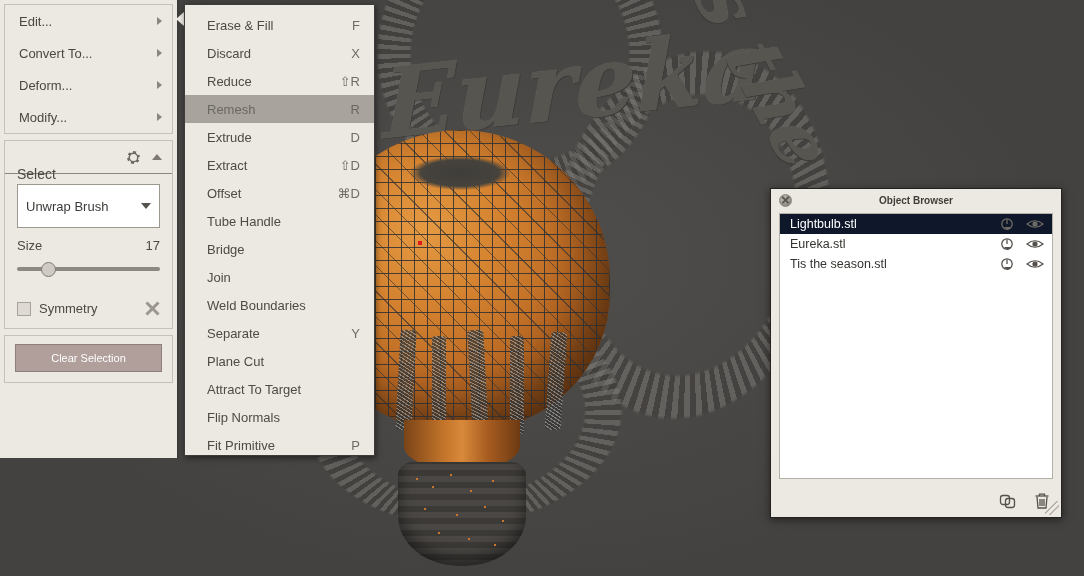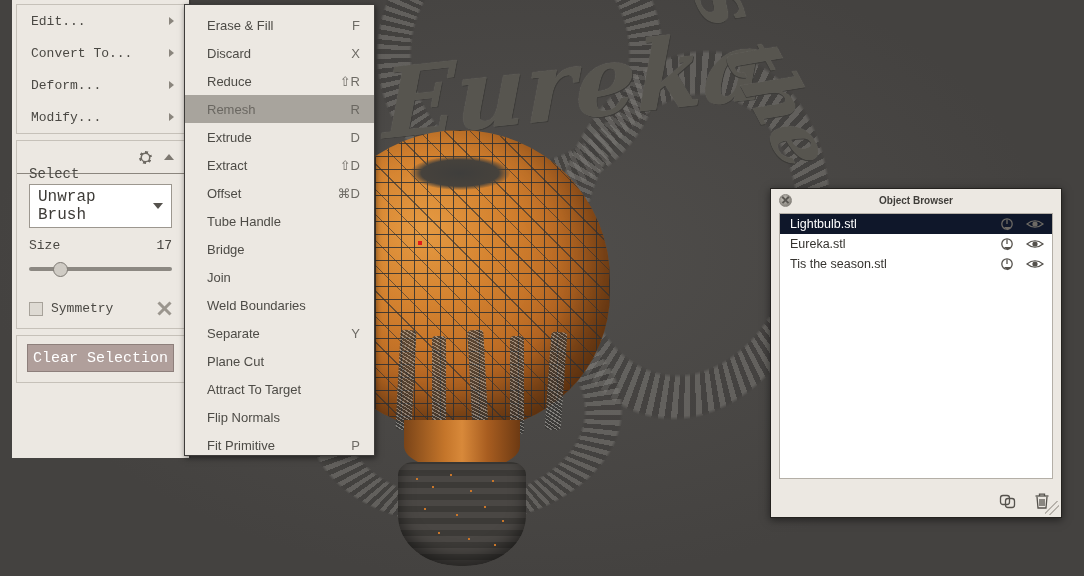--- a/index.html
+++ b/index.html
@@ -98,27 +98,26 @@
   }
   .sel-dot {
     position: absolute;
     width: 4px; height: 4px;
     background: #e01b1b;
   }
 
   
   #left-col {
     position: absolute;
-    left: 12px; top: 0;
+    left: 0; top: 0;
     width: 179px; height: 458px;
     background: #ece8e2;
     border-right: 2px solid #3e3c3a;
     box-sizing: border-box;
     padding: 4px 4px 6px 4px;
-    font-family: Liberation Mono, monospace;
   }
   .group {
     background: #ece8e2;
     border: 1px solid #c6c1b9;
     box-sizing: border-box;
     margin-bottom: 6px;
   }
   .menu-row {
     height: 32px;
     display: flex; align-items: center;
@@ -163,21 +162,21 @@
     border-left: 5px solid transparent;
     border-right: 5px solid transparent;
   }
   .sec-body { padding: 10px 12px 12px 12px; }
   .combo {
     height: 44px;
     background: #fff;
     border: 1px solid #9c978f;
     display: flex; align-items: center;
     padding: 16px 8px;
-    font-size: 16px; color: #3d3b37;
+    font-size: 13px; color: #3d3b37;
     box-sizing: border-box;
   }
   .combo .lbl { flex: 1; }
   .tri-down {
     width: 0; height: 0;
     border-top: 6px solid #55524d;
     border-left: 5px solid transparent;
     border-right: 5px solid transparent;
   }
   .prop-row {
@@ -222,21 +221,21 @@
     background: #9b968e;
   }
   .wrench::before { transform: rotate(45deg); }
   .wrench::after  { transform: rotate(-45deg); }
   .btn-primary {
     margin: 8px 10px 10px 10px;
     height: 28px;
     background: #b09f9b;
     border: 1px solid #8d7f7b;
     color: #fff;
-    font-size: 15px;
+    font-size: 11px;
     display: flex; align-items: center; justify-content: center;
     box-sizing: border-box;
   }
 
   
   #ctx-menu {
     position: absolute;
     left: 184px; top: 4px;
     width: 191px; height: 452px;
     background: #ece8e2;

